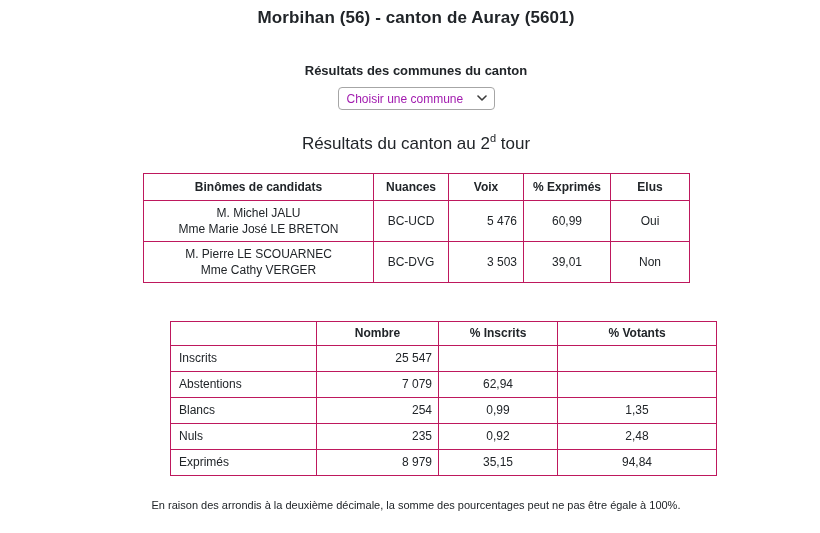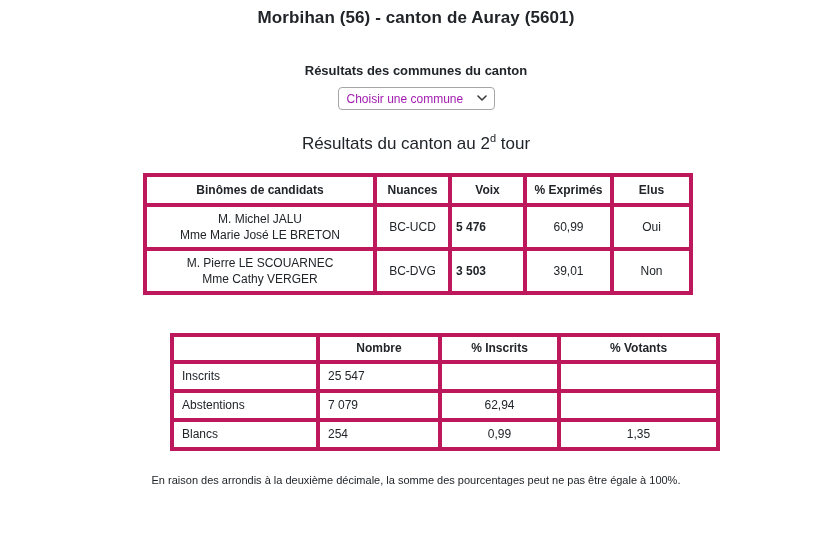--- a/index.html
+++ b/index.html
@@ -27,33 +27,33 @@
   }
   .chevron { position:absolute; right:8px; top:8px; pointer-events:none; line-height:0; }
 
   .canton-title {
     margin:24px 0 0 0; font-size:17px; line-height:20px; font-weight:400;
     text-align:center;
   }
   .canton-title sup { font-size:11px; line-height:0; }
 
   table { border-collapse:collapse; width:546px; table-layout:fixed; font-size:12px; }
-  th, td { border:4px solid #be185d; text-align:center; overflow:hidden; }
+  th, td { border:1px solid #be185d; text-align:center; overflow:hidden; }
   th { font-weight:700; }
 
   .candidates-table { margin-top:19px; }
   .candidates-table th { padding:5px 4px; line-height:16px; }
   .candidates-table td { padding:4px 4px; line-height:16px; }
-  .candidates-table td.voix { text-align:left; padding-right:6px;font-weight:bold; }
+  .candidates-table td.voix { text-align:right; padding-right:6px; }
 
   .participation-table { margin-top:38px;margin-left:27px; }
   .participation-table th { padding:4px 8px; line-height:15px; }
   .participation-table td { padding:5px 8px; line-height:15px; }
   .participation-table td.row-label { text-align:left; padding-left:8px; }
-  .participation-table td.nombre { text-align:left; padding-right:6px; }
+  .participation-table td.nombre { text-align:right; padding-right:6px; }
 
   .footnote {
     margin-top:23px; font-size:11px; line-height:12px; text-align:center;
     color:#212529;
   }
 </style>
 </head>
 <body>
 
 <div class="container">
@@ -145,18 +145,30 @@
         <td class="nombre">7 079</td>
         <td>62,94</td>
         <td></td>
       </tr>
       <tr>
         <td class="row-label">Blancs</td>
         <td class="nombre">254</td>
         <td>0,99</td>
         <td>1,35</td>
       </tr>
+      <tr>
+        <td class="row-label">Nuls</td>
+        <td class="nombre">235</td>
+        <td>0,92</td>
+        <td>2,48</td>
+      </tr>
+      <tr>
+        <td class="row-label">Exprimés</td>
+        <td class="nombre">8 979</td>
+        <td>35,15</td>
+        <td>94,84</td>
+      </tr>
     </tbody>
   </table>
 
   <div class="footnote">En raison des arrondis à la deuxième décimale, la somme des pourcentages peut ne pas être égale à 100%.</div>
 
 </div>
 
 </body></html>

